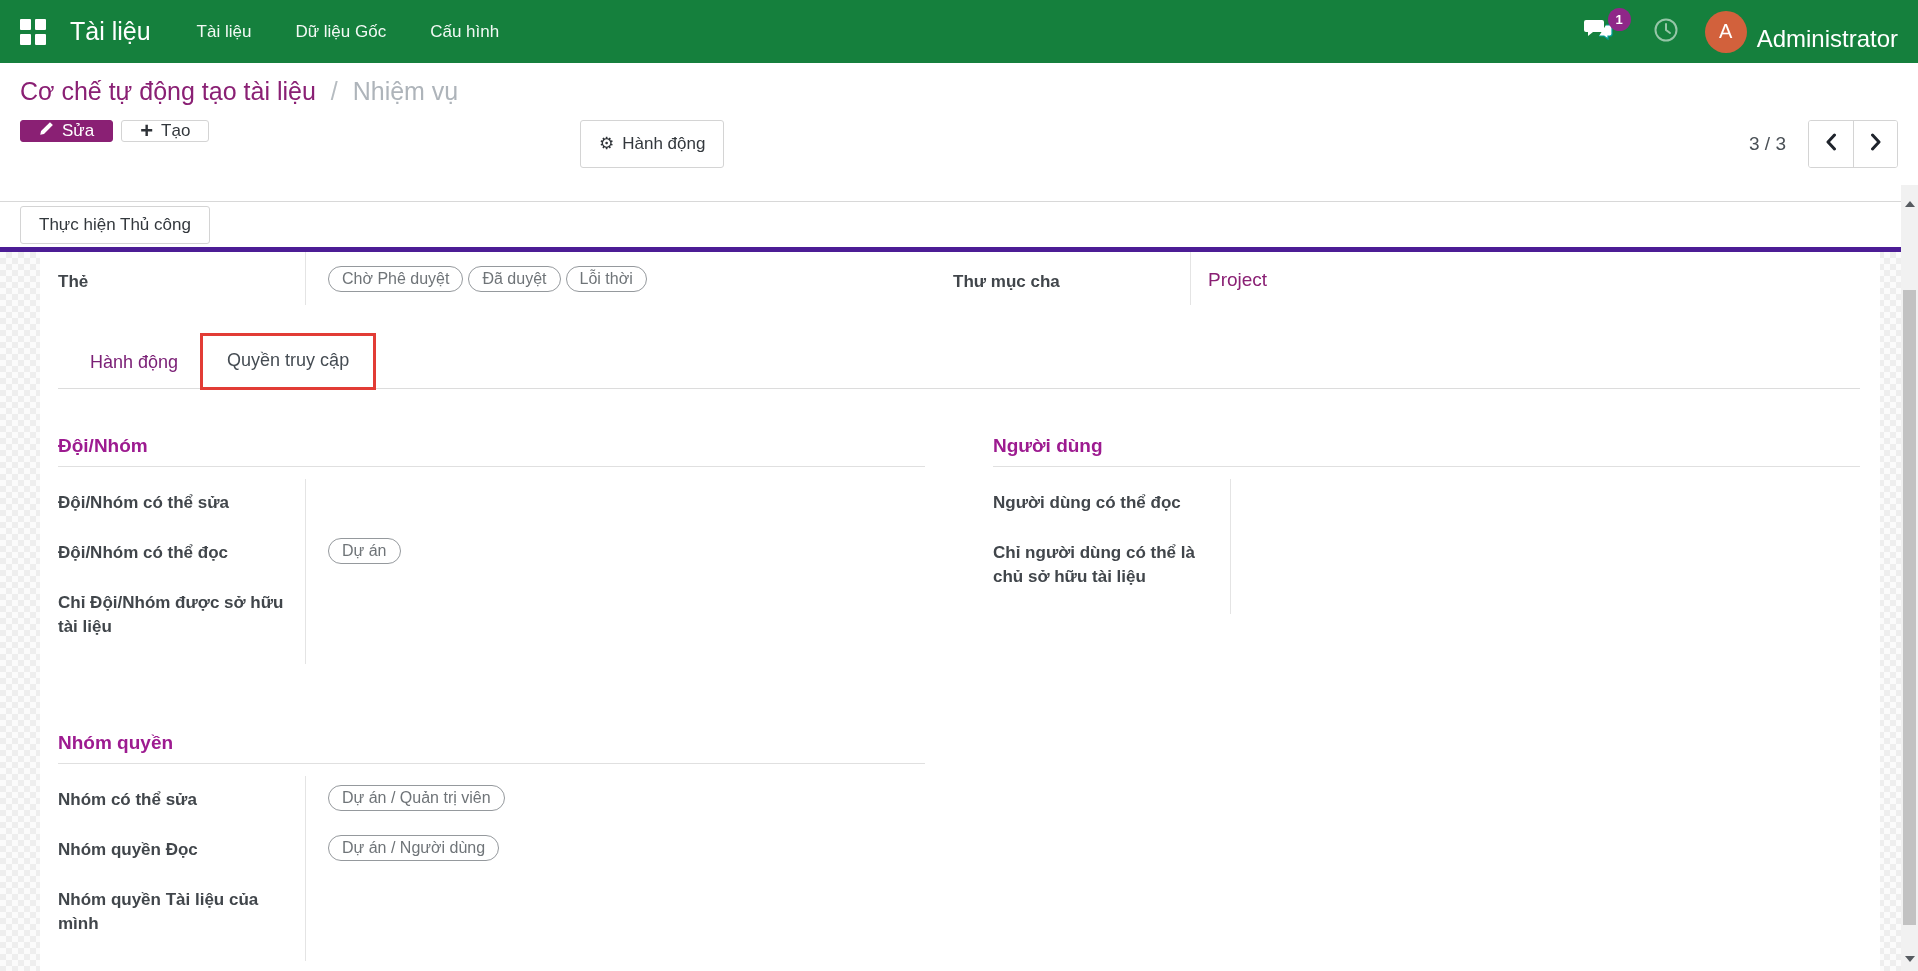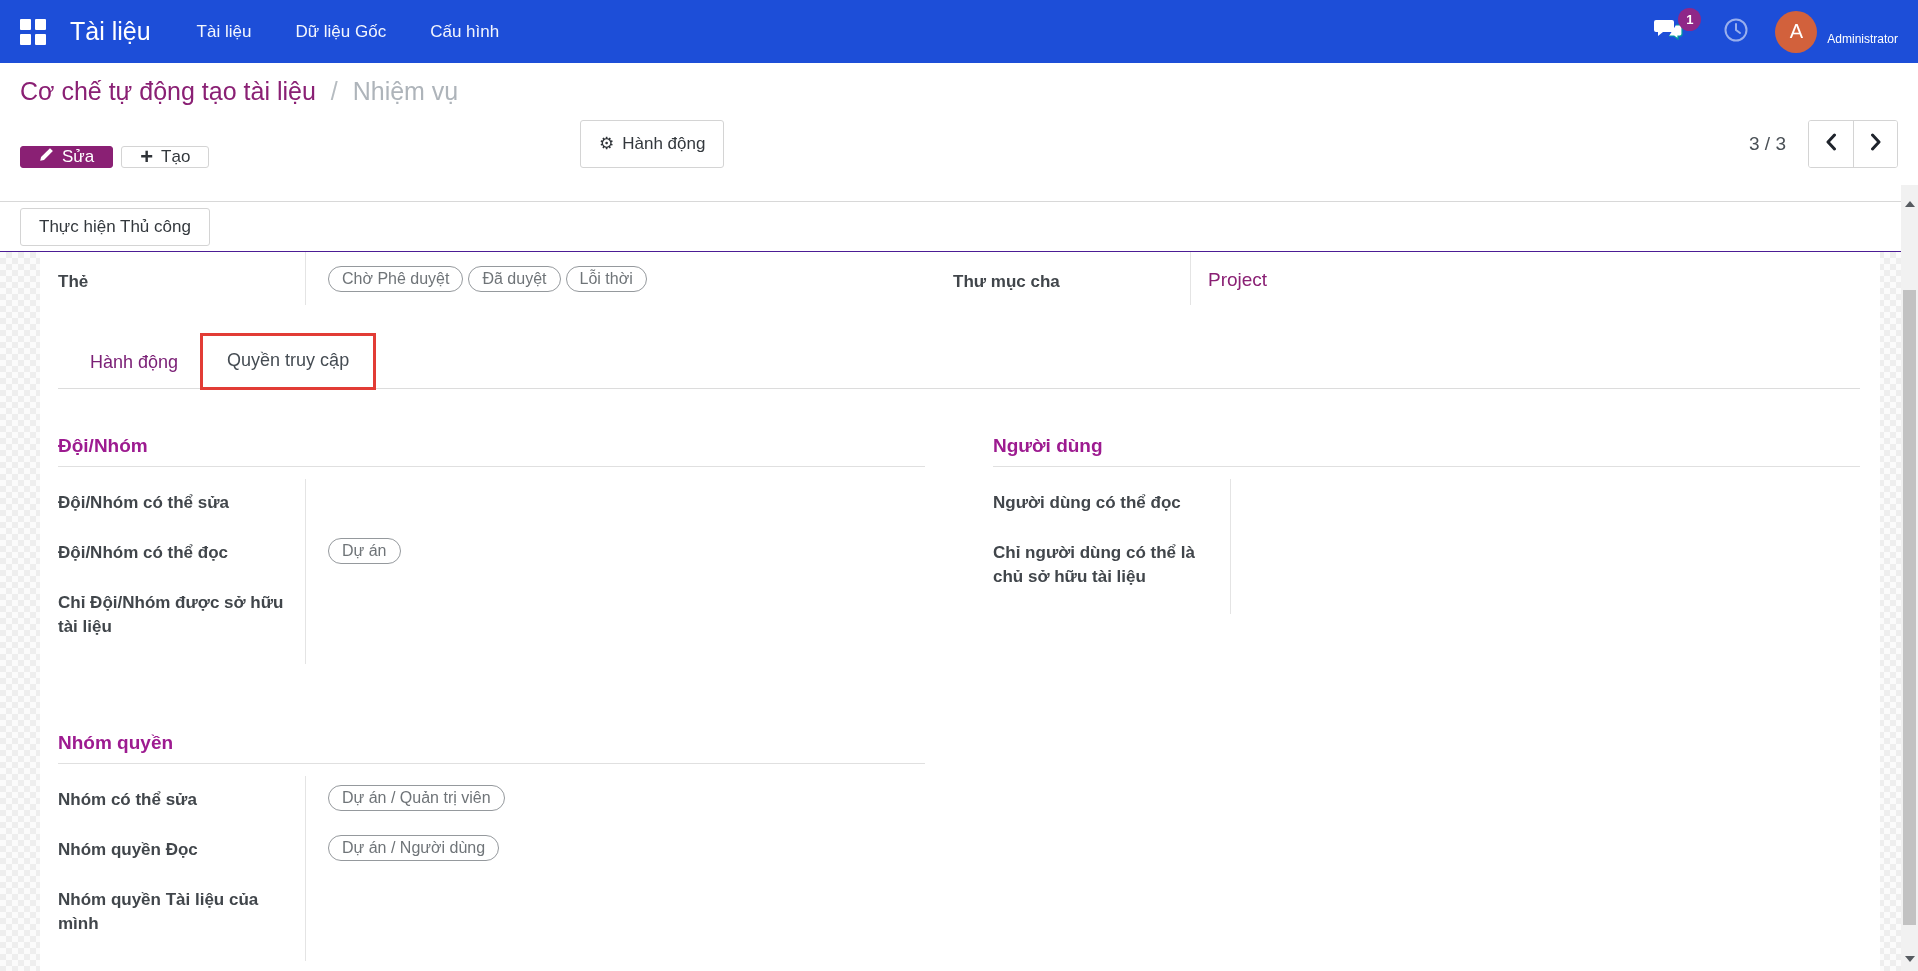--- a/index.html
+++ b/index.html
@@ -1,55 +1,55 @@
 <!DOCTYPE html>
 <html><head>
 <meta charset="utf-8">
 <style>
   * { margin:0; padding:0; box-sizing:border-box; }
   html,body { width:1918px; height:971px; overflow:hidden; background:#fff;
     font-family:"Liberation Sans", sans-serif; color:#41464b; }
 
   
-  .navbar { height:63px; background:#1d4ed8; display:flex; align-items:center; padding:0 20px; }
+  .navbar { height:63px; background:#15803d; display:flex; align-items:center; padding:0 20px; }
   .apps-icon { width:26px; height:26px; display:grid; grid-template-columns:11px 11px; grid-template-rows:11px 11px; gap:4px; cursor:pointer; }
   .apps-icon span { background:#fff; border-radius:1px; }
   .brand { color:#fff; font-size:25px; font-weight:500; margin:0 28px 0 24px; }
   .nav-menu { display:flex; align-items:center; gap:8px; }
   .nav-item { color:rgba(255,255,255,.95); font-size:17px; padding:10px 18px; cursor:pointer; }
   .nav-right { margin-left:auto; display:flex; align-items:center; }
   .chat-wrap { position:relative; padding:6px 10px; cursor:pointer; }
   .badge { position:absolute; top:-4px; right:-8px; background:#8f2788; color:#fff; width:23px; height:23px;
     border-radius:50%; font-size:13px; font-weight:700; display:flex; align-items:center; justify-content:center; }
   .clock-wrap { margin:0 26px 0 30px; cursor:pointer; display:flex; }
   .avatar { width:42px; height:42px; border-radius:50%; background:#d2613c; color:#fff; font-size:20px;
     display:flex; align-items:center; justify-content:center; margin-right:10px; }
-  .user-name { color:#fff; font-size:12px; cursor:pointer;margin-top:15px; }
+  .user-name { color:#fff; font-size:24px; cursor:pointer;margin-top:15px; }
 
   
   .control-panel { height:139px; background:#fff; border-bottom:1px solid #d8d8d8; padding:14px 20px 0 20px; }
   .breadcrumb { font-size:25px; }
   .breadcrumb .bc-link { color:#8a2074; cursor:pointer; }
   .breadcrumb .bc-sep { color:#b6bcc1; margin:0 8px; }
   .breadcrumb .bc-current { color:#aeb4ba; }
-  .button-row { position:relative; margin-top:14px; height:48px; display:flex; align-items:flex-end; }
+  .button-row { position:relative; margin-top:14px; height:48px; display:flex; align-items:flex-start; }
   .btn { font-size:17px; border:1px solid #d4d4d4; background:#fff; color:#33383d; border-radius:3px;
     padding:0 18px; display:inline-flex; align-items:center; gap:8px; cursor:pointer; }
   .btn-primary { background:#8a2074; border-color:#8a2074; color:#fff; margin-right:8px; }
   .plus-glyph { font-size:22px; font-weight:700; line-height:0; color:#2f3338; }
   .gear-glyph { font-size:17px; color:#2f3338; line-height:0; }
   .btn-action { position:absolute; left:560px; top:0; height:48px; }
   .pager { position:absolute; right:0; top:0; height:48px; display:flex; align-items:center; }
   .pager-text { font-size:19px; color:#4a5056; margin-right:22px; }
   .pager-btns { display:flex; height:48px; border:1px solid #d4d4d4; border-radius:3px; overflow:hidden; }
   .pager-btn { width:44px; display:flex; align-items:center; justify-content:center; background:#fff; cursor:pointer; }
   .pager-btn + .pager-btn { border-left:1px solid #d4d4d4; }
 
   
-  .statusbar { height:50px; background:#fff; border-bottom:1px solid #4c1d95; display:flex; align-items:center; padding:0 20px; }
+  .statusbar { height:50px; background:#fff; border-bottom:5px solid #4c1d95; display:flex; align-items:center; padding:0 20px; }
   .statusbar .btn { height:38px; }
 
   
   .content { position:absolute; top:252px; left:0; right:17px; bottom:0;
     background-color:#fbfbfb;
     background-image:
       linear-gradient(45deg,#eeeeee 25%,transparent 25%,transparent 75%,#eeeeee 75%),
       linear-gradient(45deg,#eeeeee 25%,transparent 25%,transparent 75%,#eeeeee 75%);
     background-size:12px 12px; background-position:0 0,6px 6px; }
   .sheet { position:absolute; left:40px; top:0; bottom:0; width:1840px; background:#fff; padding:0 20px 0 18px; }

